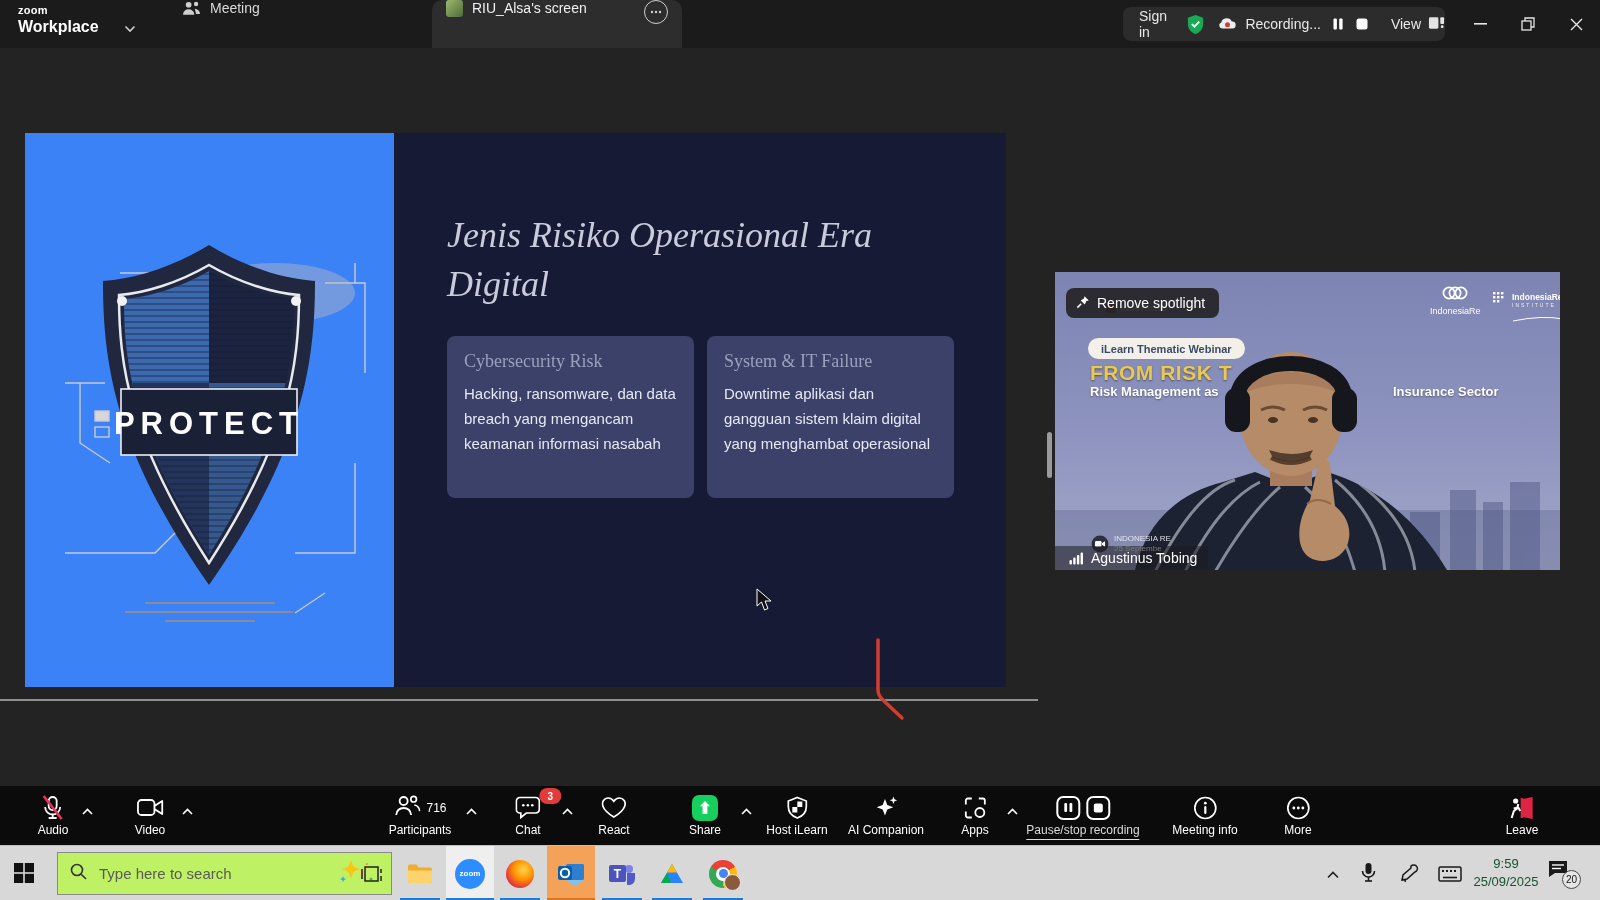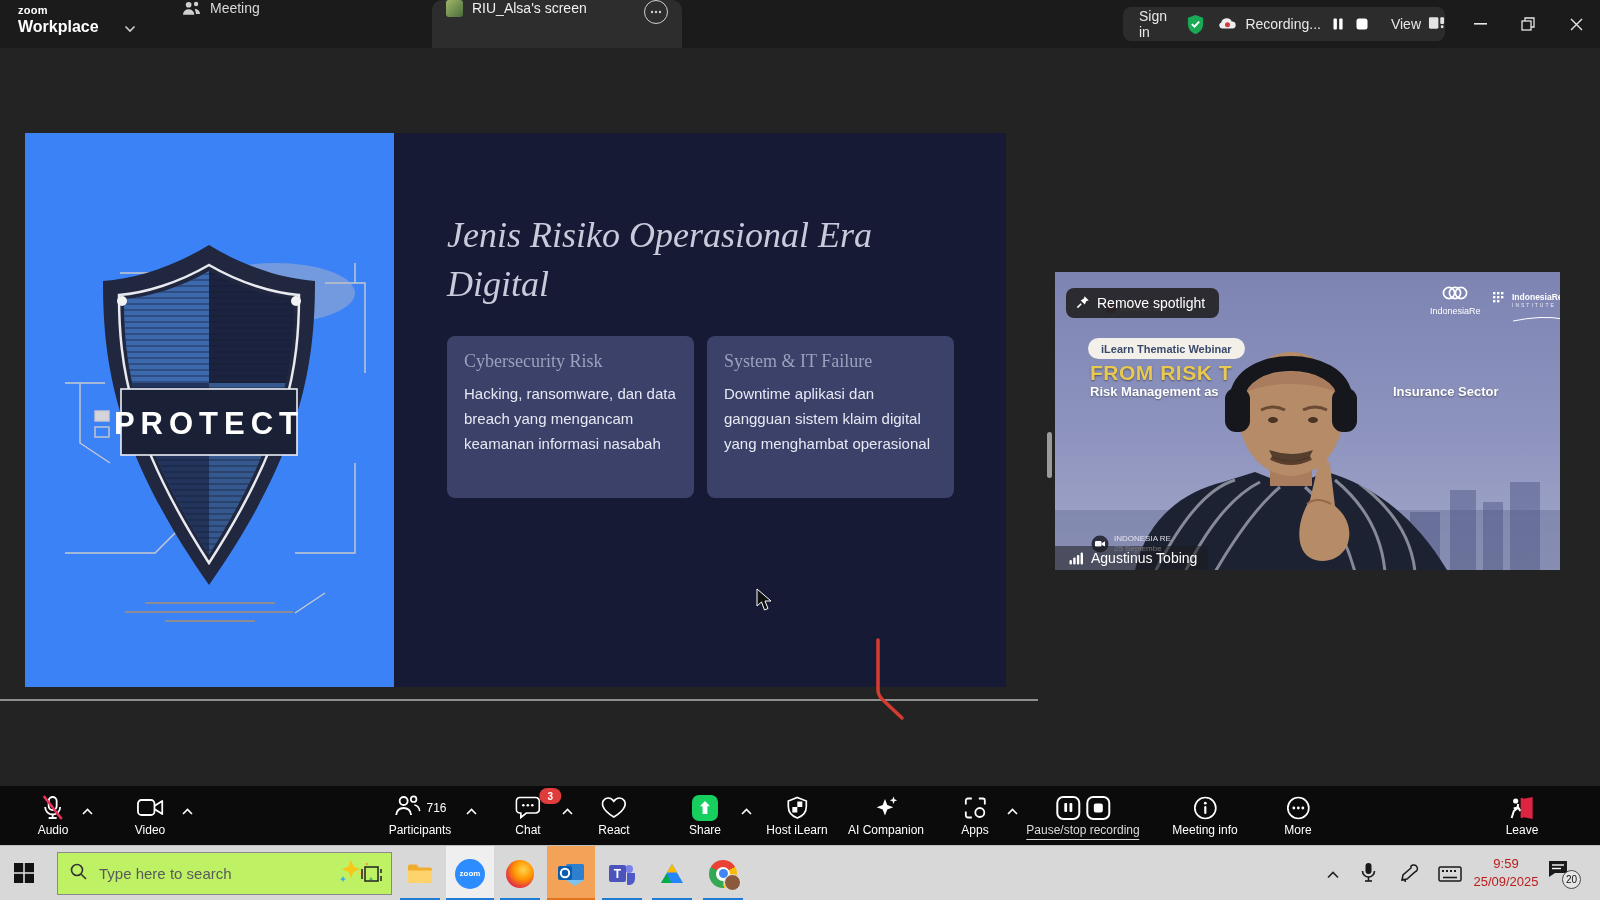--- a/index.html
+++ b/index.html
@@ -65,21 +65,21 @@
 
   
   #taskbar{position:absolute;left:0;top:845px;width:1600px;height:55px;background:#d8d8d8;border-top:1px solid #bfbfbf;box-sizing:border-box;}
   #start{position:absolute;left:14px;top:17px;}
   #searchbox{position:absolute;left:57px;top:6px;width:335px;height:43px;background:#bef264;border:1px solid #8a8a8a;box-sizing:border-box;display:flex;align-items:center;}
   #searchbox input{border:none;outline:none;flex:1;font-size:15px;color:#444;font-family:"Liberation Sans",sans-serif;background:transparent;}
   #searchbox input::placeholder{color:#5a5a5a;}
   .tb-app{position:absolute;top:0;width:48px;height:55px;display:flex;align-items:center;justify-content:center;}
   .underline{position:absolute;bottom:0;left:4px;width:40px;height:3px;background:#1f7bd4;}
   .tray-ic{position:absolute;top:19px;}
-  #clock{position:absolute;left:1462px;top:9px;width:88px;text-align:center;font-size:13px;color:#b91c1c;line-height:18px;}
+  #clock{position:absolute;left:1462px;top:9px;width:88px;text-align:center;font-size:13px;color:#14532d;line-height:18px;}
   #action-center{position:absolute;left:1548px;top:14px;width:34px;height:28px;}
   #ac-badge{position:absolute;left:14px;top:10px;width:19px;height:19px;border-radius:50%;background:#e6e6e6;border:1.4px solid #4a4a4a;color:#111;font-size:10px;display:flex;align-items:center;justify-content:center;box-sizing:border-box;}
 </style>
 </head>
 <body>
 
 <div id="screen">
 
   <div id="titlebar">
     <div class="brand">

